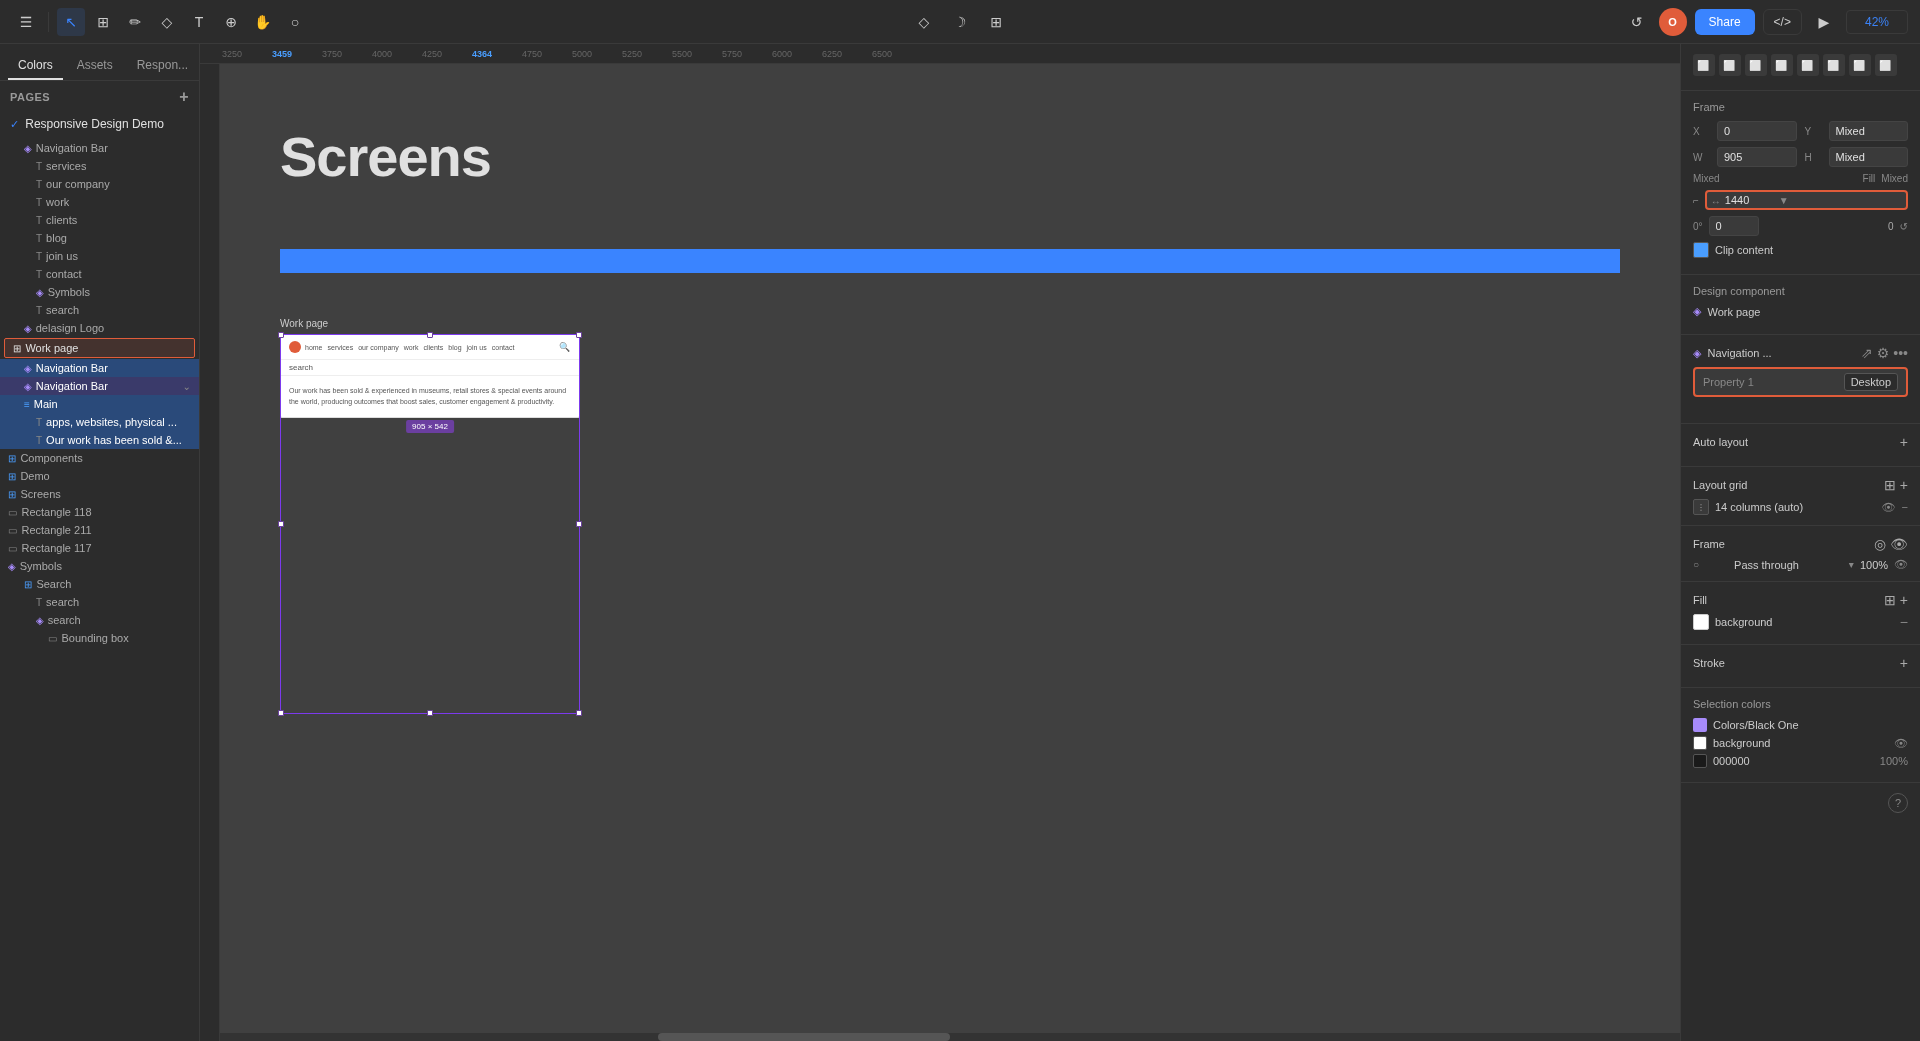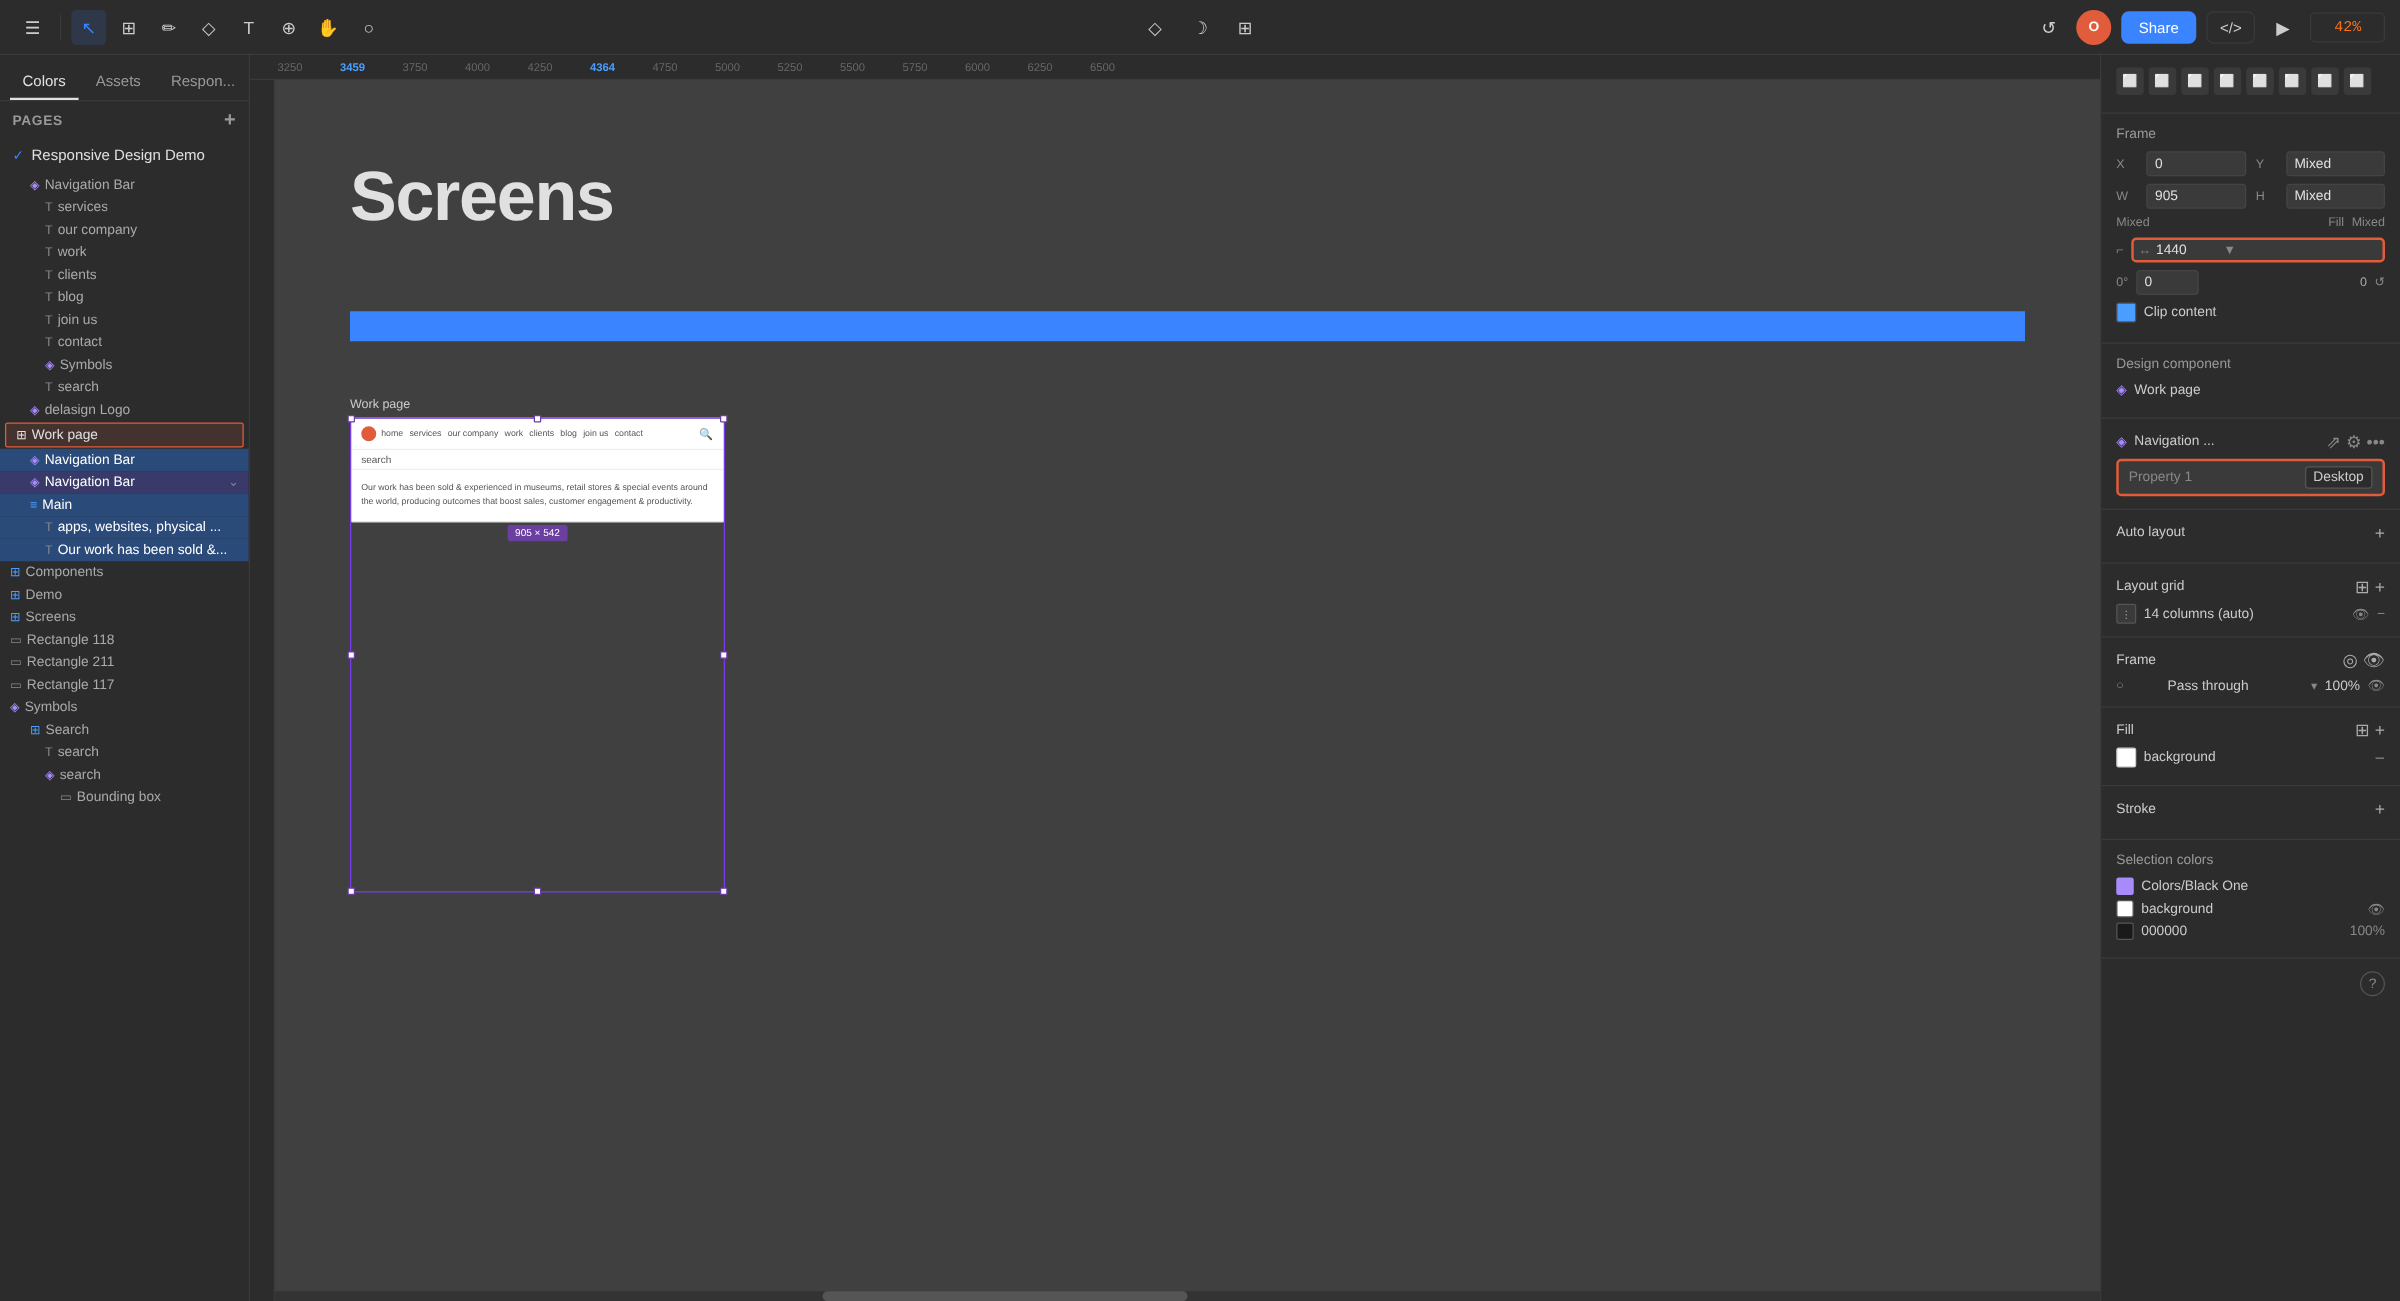--- a/index.html
+++ b/index.html
@@ -60,23 +60,22 @@
       padding: 5px 10px;
       font-size: 12px;
       cursor: pointer;
     }
     .zoom-indicator {
       background: #2c2c2c;
       border: 1px solid #3a3a3a;
       border-radius: 4px;
       padding: 4px 18px;
       font-size: 12px;
-      color: #f97316;
-      cursor: pointer;
-      font-family: Liberation Mono, monospace;
+      color: #3b82f6;
+      cursor: pointer;
     }
     .avatar {
       width: 28px; height: 28px;
       border-radius: 50%;
       background: #e05c3a;
       display: flex; align-items: center; justify-content: center;
       color: white; font-size: 11px; font-weight: bold;
     }
 
     
@@ -380,21 +379,21 @@
     .component-icon { color: #a78bfa; font-size: 11px; }
     .component-name { font-size: 11px; color: #ccc; flex: 1; }
     .component-actions { display: flex; gap: 4px; }
     .nav-prop-row {
       display: flex;
       align-items: center;
       gap: 6px;
       background: #3a3a3a;
       border-radius: 4px;
       padding: 4px 8px;
-      margin-bottom: 0;
+      margin-bottom: 16px;
       border: 2px solid #e05c3a;
     }
     .nav-prop-value {
       font-size: 11px;
       color: #ccc;
       background: #2c2c2c;
       border: 1px solid #555;
       border-radius: 3px;
       padding: 2px 6px;
       cursor: pointer;

